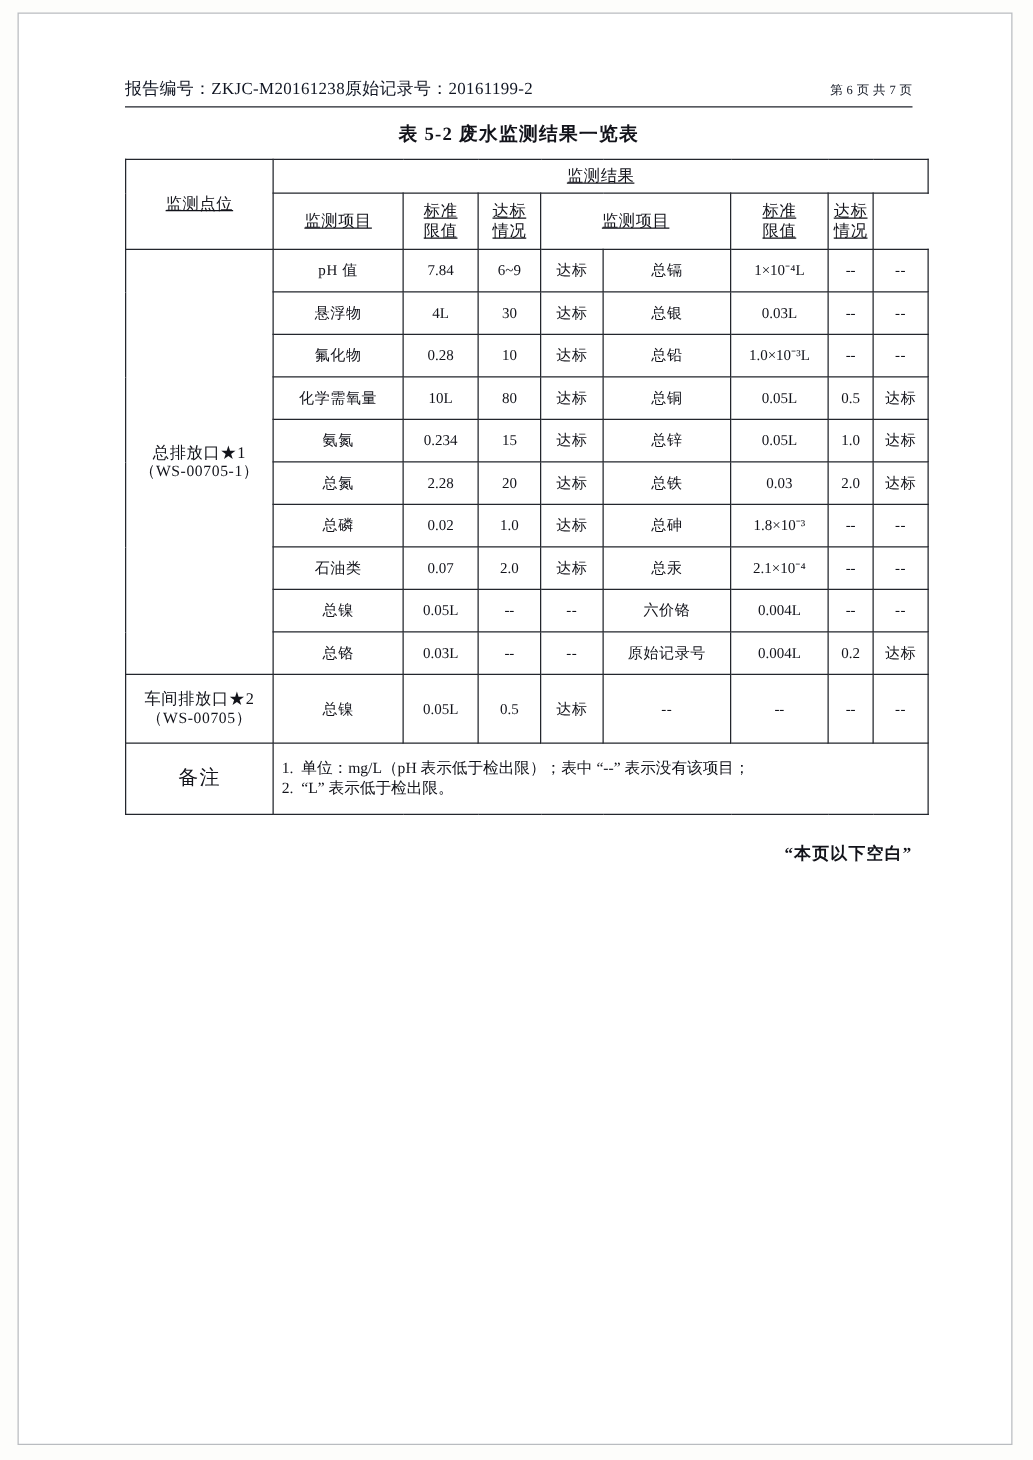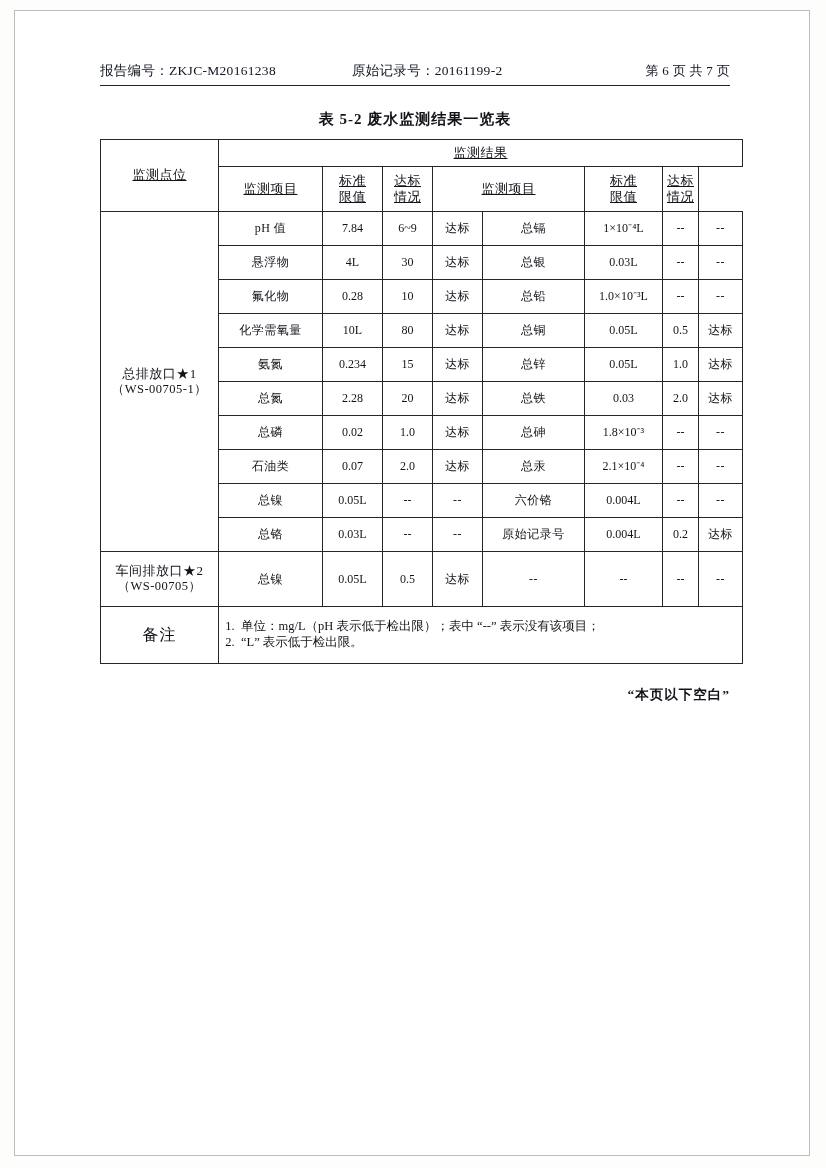--- a/index.html
+++ b/index.html
@@ -44,37 +44,36 @@
     align-items: baseline;
     font-size: 13.5px;
     letter-spacing: 0.3px;
     color: #101522;
   }
   .hdr-report {
     white-space: nowrap;
   }
   .hdr-record {
     white-space: nowrap;
-    margin-left: 76px;
   }
   .hdr-page {
     white-space: nowrap;
     margin-left: auto;
-    font-size: 13px;
+    font-size: 10px;
   }
   .hdr-rule {
     margin-top: 5px;
     border-bottom: 1.2px solid #20242c;
     width: 630px;
   }
   .table-title {
     text-align: center;
     font-size: 15px;
     font-weight: bold;
-    margin-top: 24px;
+    margin-top: 12px;
     letter-spacing: 1px;
   }
   table.main {
     margin-top: 10px;
     border-collapse: collapse;
     width: 630px;
     table-layout: fixed;
     font-size: 12.5px;
   }
   table.main td, table.main th {

